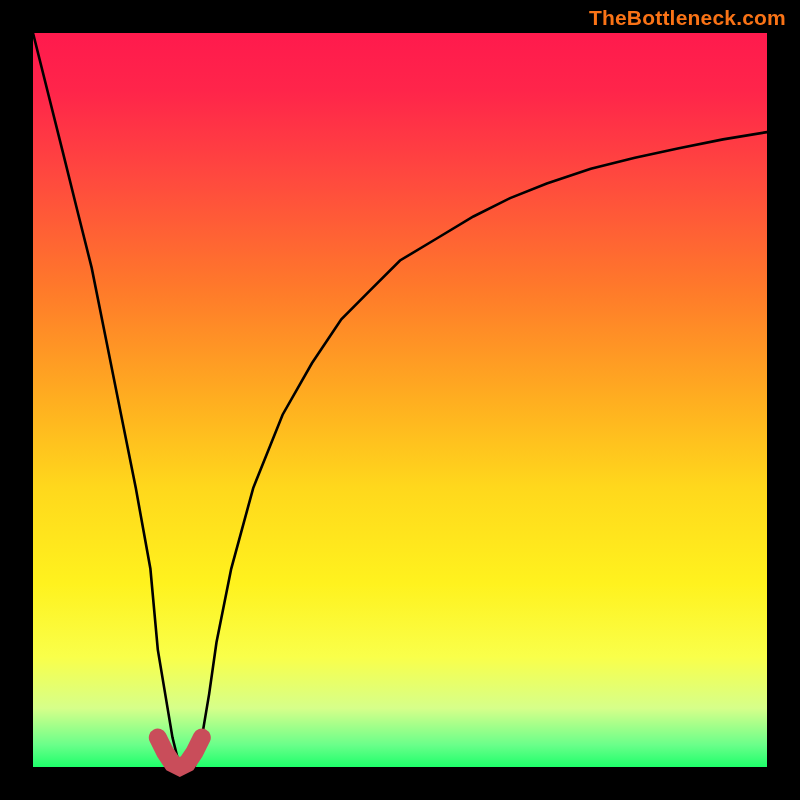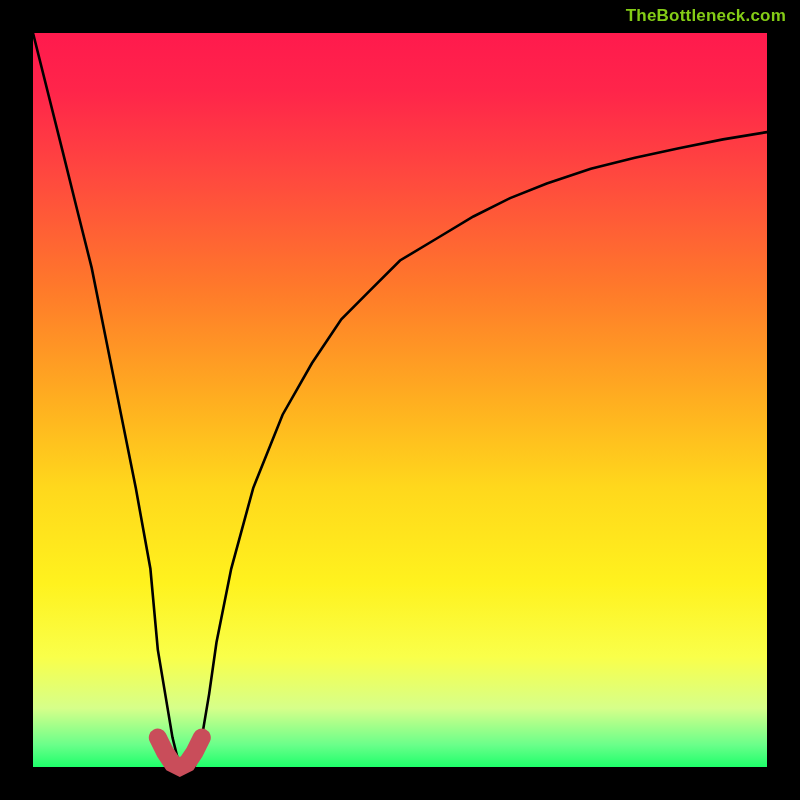--- a/index.html
+++ b/index.html
@@ -44,23 +44,23 @@
       #d6ff8a 92%,
       #6aff8a 97%,
       #1eff6a 100%
     );
   }
   .watermark {
     position: absolute;
     top: 6px;
     right: 14px;
     font-family: Arial, Helvetica, sans-serif;
-    font-size: 17px;
+    font-size: 21px;
     font-weight: 600;
-    color: #84cc16;
+    color: #f97316;
     letter-spacing: 0.2px;
     user-select: none;
   }
   svg.curve {
     position: absolute;
     left: 0;
     top: 0;
     width: 100%;
     height: 100%;
     overflow: visible;

